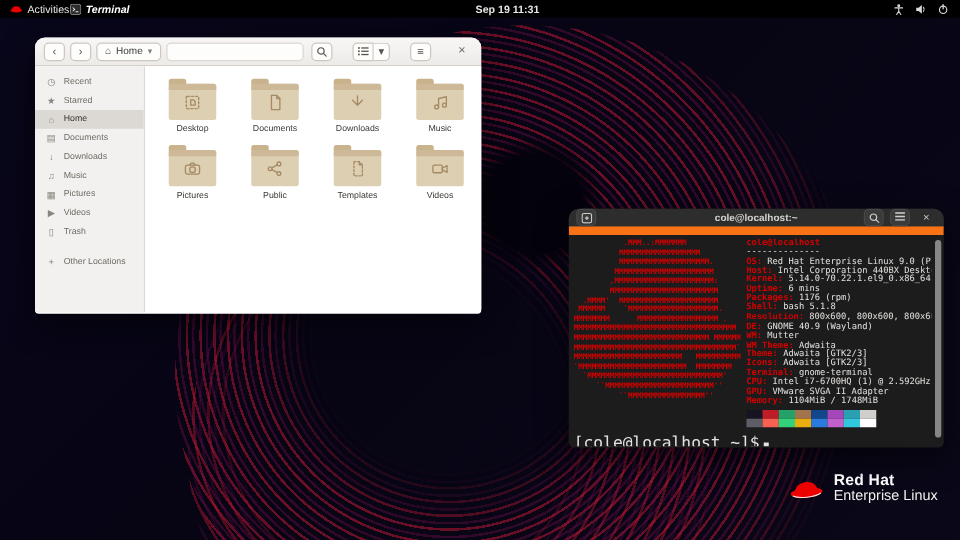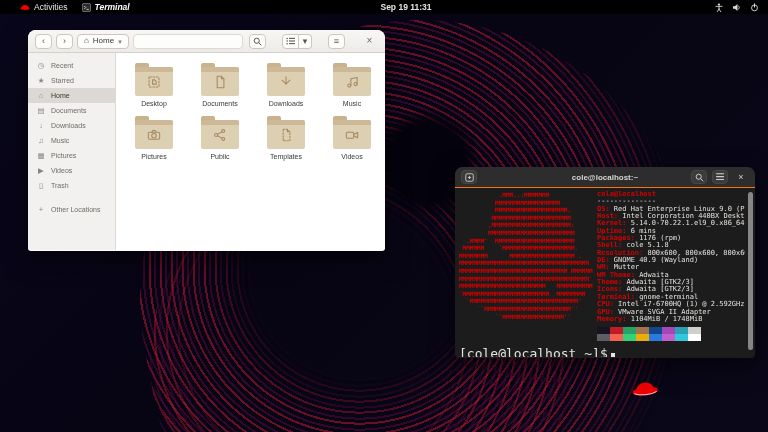--- a/index.html
+++ b/index.html
@@ -34,21 +34,21 @@
     position:absolute; left:372px; top:108px; width:110px; height:110px; border-radius:50%;
     background:radial-gradient(closest-side,#04020c 70%, rgba(4,2,12,0)); pointer-events:none;
   }
 
   
   #topbar {
     position:absolute; left:0; top:0; width:768px; height:14px;
     background:#000; display:flex; align-items:center; z-index:10;
     color:#e8e6e3; font-size:8.5px;
   }
-  #topbar .left { display:flex; align-items:center; gap:14px; padding-left:20px; }
+  #topbar .left { display:flex; align-items:center; padding-left:8px; }
   .tb-item { display:flex; align-items:center; gap:4px; cursor:default; }
   #topbar .clock { position:absolute; left:0; right:0; text-align:center; font-weight:bold; font-size:8.5px;padding-left:44px; }
   #topbar .right { margin-left:auto; display:flex; align-items:center; gap:9px; padding-right:9px; z-index:1; }
   #topbar svg { display:block; }
   .tb-appname { font-weight:bold; color:#fff;font-style:italic; }
 
   
   .window { position:absolute; box-shadow:0 8px 24px rgba(0,0,0,.55); }
 
   
@@ -101,21 +101,21 @@
   .folder::after { 
     content:""; position:absolute; left:0; top:0; width:100%; height:5px;
     background:#cdb997; border-radius:2px 2px 0 0;
   }
   .folder svg { position:absolute; left:50%; top:53%; transform:translate(-50%,-50%); }
   .tile .label { margin-top:4px; font-size:7px; color:#3b3834; }
 
   
   #term-window { left:455px; top:167px; width:300px; height:191px; border-radius:8px 8px 4px 4px; background:#1c1c1c; z-index:4; }
   #term-header {
-    height:21px; border-radius:8px 8px 0 0; background:#2d2d2d; border-bottom:1px solid #f97316;
+    height:21px; border-radius:8px 8px 0 0; background:#2d2d2d; border-bottom:7px solid #f97316;
     display:flex; align-items:center; padding:0 6px; position:relative;
   }
   .tbtn {
     width:16px; height:14px; display:flex; align-items:center; justify-content:center;
     background:#3b3b3b; border:1px solid #474747; border-radius:4px; color:#cfcdca; cursor:pointer;
   }
   #term-title {
     position:absolute; left:0; right:0; text-align:center;
     font-size:8px; font-weight:bold; color:#d6d4d1; pointer-events:none;
   }
@@ -410,21 +410,21 @@
           ``MMMMMMMMMMMMMMMMM''</pre>
       <div id="fetch-info">
         <div class="title-line" style="color: rgb(212, 0, 0);">cole@localhost</div>
         <div>--------------</div>
         <div id="info-lines">
             <div><span class="k" style="color: rgb(212, 0, 0); text-align: center;">OS:</span><span> Red Hat Enterprise Linux 9.0 (Pl</span></div>
             <div><span class="k" style="color: rgb(212, 0, 0);">Host:</span><span> Intel Corporation 440BX Deskto</span></div>
             <div><span class="k" style="color: rgb(212, 0, 0);">Kernel:</span><span> 5.14.0-70.22.1.el9_0.x86_64</span></div>
             <div><span class="k" style="color: rgb(212, 0, 0);">Uptime:</span><span> 6 mins</span></div>
             <div><span class="k" style="color: rgb(212, 0, 0);">Packages:</span><span> 1176 (rpm)</span></div>
-            <div><span class="k" style="color: rgb(212, 0, 0);">Shell:</span><span> cole 5.1.8</span></div>
+            <div><span class="k" style="color: rgb(212, 0, 0);">Shell:</span><span> bash 5.1.8</span></div>
             <div><span class="k" style="color: rgb(212, 0, 0); font-family: Liberation Mono, monospace;">Resolution:</span><span> 800x600, 800x600, 800x60</span></div>
             <div><span class="k" style="color: rgb(212, 0, 0);">DE:</span><span> GNOME 40.9 (Wayland)</span></div>
             <div><span class="k" style="color: rgb(212, 0, 0);">WM:</span><span> Mutter</span></div>
             <div><span class="k" style="color: rgb(212, 0, 0);">WM Theme:</span><span> Adwaita</span></div>
             <div><span class="k" style="color: rgb(212, 0, 0);">Theme:</span><span> Adwaita [GTK2/3]</span></div>
             <div><span class="k" style="color: rgb(212, 0, 0);">Icons:</span><span> Adwaita [GTK2/3]</span></div>
             <div><span class="k" style="color: rgb(212, 0, 0);">Terminal:</span><span> gnome-terminal</span></div>
             <div><span class="k" style="color: rgb(212, 0, 0);">CPU:</span><span> Intel i7-6700HQ (1) @ 2.592GHz</span></div>
             <div><span class="k" style="color: rgb(212, 0, 0);">GPU:</span><span> VMware SVGA II Adapter</span></div>
             <div><span class="k" style="color: rgb(212, 0, 0);">Memory:</span><span> 1104MiB / 1748MiB</span></div>
@@ -462,13 +462,17 @@
 </div>
 
 <div id="branding">
   <svg width="30" height="21" viewBox="0 0 40 28">
     <g transform="rotate(-6 20 14)">
       <path d="M8 16 a12 10 0 0 1 24 0 z" fill="#ee0000"></path>
       <ellipse cx="20" cy="17.5" rx="17" ry="5.4" fill="#ee0000"></ellipse>
       <path d="M5 19.5 a17 5.4 0 0 0 30 0" fill="none" stroke="#fff" stroke-width="1.1" opacity=".9"></path>
     </g>
   </svg>
+  <div class="txt">
+    <div class="l1">Red Hat</div>
+    <div class="l2">Enterprise Linux</div>
+  </div>
 </div>
 
 </body></html>

